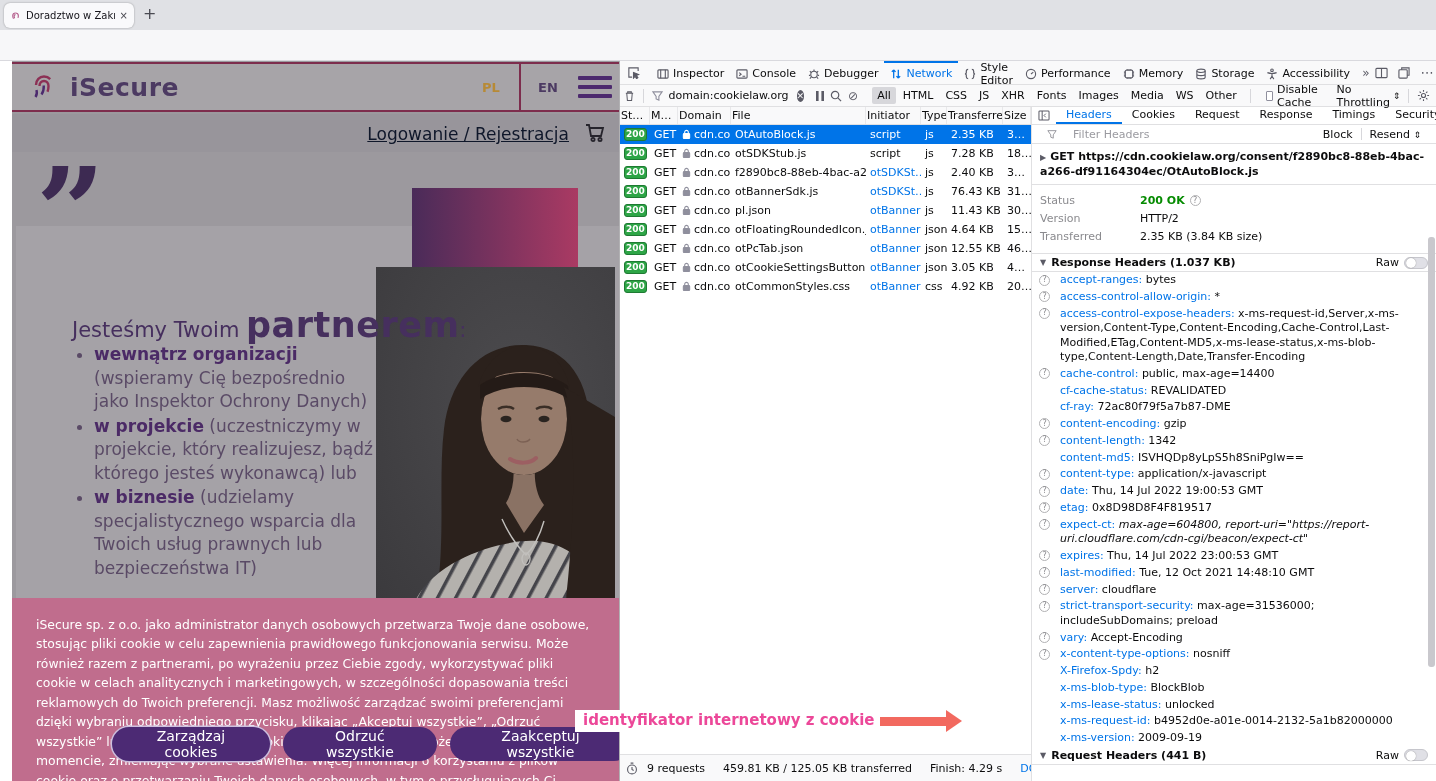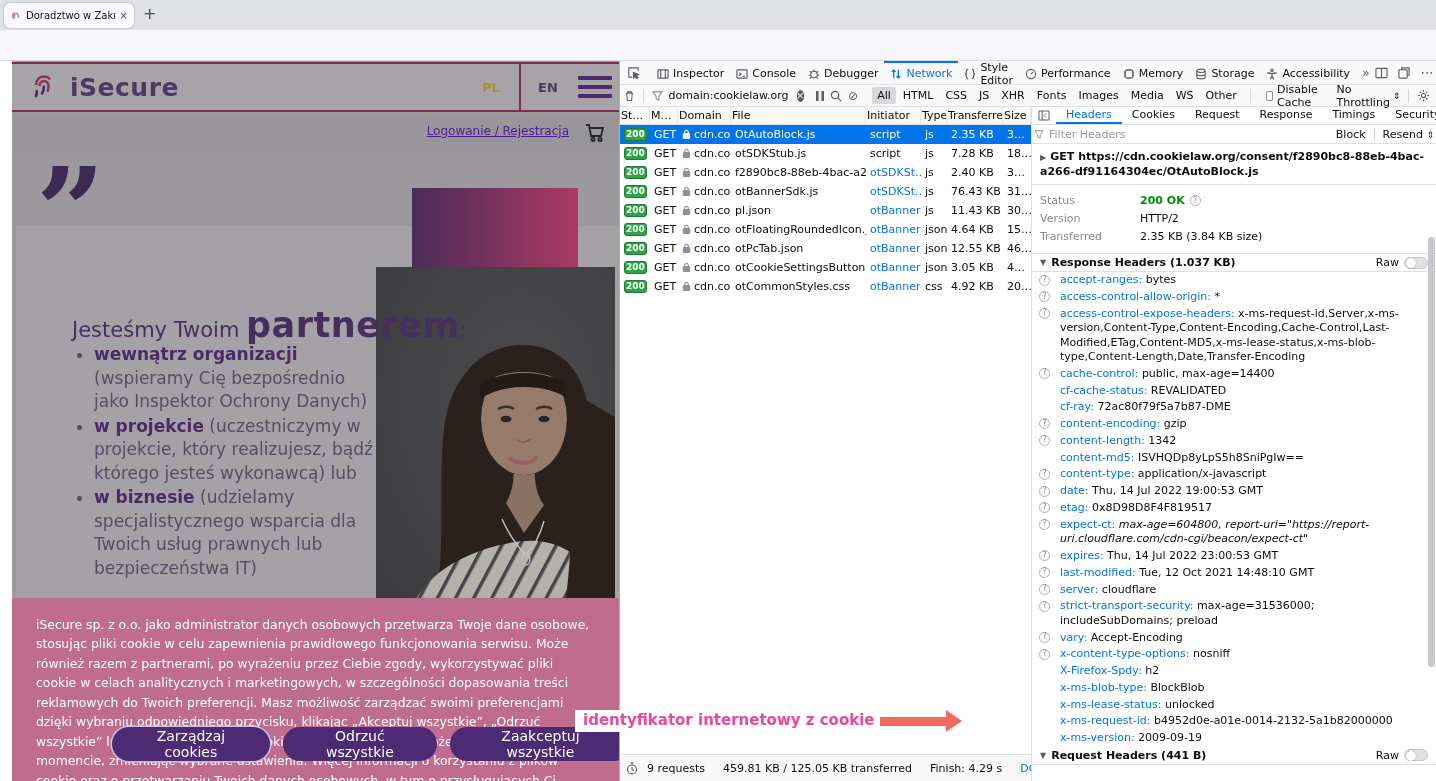--- a/index.html
+++ b/index.html
@@ -32,21 +32,21 @@
                border-top:2px solid #7d2d4d;border-bottom:2px solid #7d2d4d;
                display:flex;align-items:center;}
   #logo{display:flex;align-items:center;gap:8px;margin-left:14px;}
   #logo-text{font-size:25px;font-weight:600;color:#4c3a62;letter-spacing:.5px;}
   #lang-pl{position:absolute;left:470px;top:16px;font-size:13px;font-weight:bold;color:#b78a36;}
   #hdr-div{position:absolute;left:507px;top:0;width:2px;height:46px;background:#7d2d4d;}
   #lang-en{position:absolute;left:526px;top:16px;font-size:13px;font-weight:bold;color:#4c3a62;}
   #burger{position:absolute;left:566px;top:12px;width:34px;}
   #burger div{height:4px;background:#4c2a6e;margin-bottom:5px;border-radius:1px;}
   #site-subheader{position:absolute;left:0;top:53px;width:100%;height:38px;background:#98959b;}
-  #login-link{position:absolute;right:62px;top:10px;font-size:12px;color:#4c1d95;
+  #login-link{position:absolute;right:62px;top:10px;font-size:17px;color:#0f172a;
               text-decoration:underline;font-weight:500;}
   #cart{position:absolute;right:24px;top:6px;}
   #hero-card{position:absolute;left:4px;top:165px;right:11px;bottom:122px;background:#a5a2a7;}
   #quote{position:absolute;left:24px;top:96px;font-size:120px;line-height:110px;font-weight:bold;
          color:#3d2a52;font-family:"DejaVu Serif","Liberation Serif",serif;}
   #grad-rect{position:absolute;left:400px;top:127px;width:166px;height:79px;
              background:linear-gradient(90deg,#4a2b59,#aa3a63);}
   #photo{position:absolute;left:364px;top:206px;width:239px;height:332px;background:#434245;overflow:hidden;}
   #hero-heading{position:absolute;left:60px;top:244px;color:#462f5e;}
   #hero-heading .h-small{font-size:21px;}
@@ -117,21 +117,21 @@
                 border-top:1px solid #e0e0e2;display:flex;align-items:center;gap:9px;padding:0 6px;
                 white-space:nowrap;overflow:hidden;}
   #dt-statusbar .vsep{height:14px;margin:0;}
   #sb-dom{color:#0074e8;}
 
   
   #details{position:absolute;left:411px;top:46px;right:0;bottom:0;border-left:1px solid #e0e0e2;overflow:hidden;}
   #d-tabs{height:18px;border-bottom:1px solid #e0e0e2;display:flex;align-items:stretch;gap:2px;padding-left:2px;}
   .d-tab{display:flex;align-items:center;padding:0 10px;color:#0c0c0d;border-bottom:2px solid transparent;}
   .d-tab.active{color:#0074e8;border-bottom-color:#0074e8;}
-  #d-filterrow{height:19px;border-bottom:1px solid #e0e0e2;display:flex;align-items:center;padding:0 2px;gap:5px;}
+  #d-filterrow{height:19px;border-bottom:1px solid #e0e0e2;display:flex;align-items:center;padding:0 15px;gap:16px;}
   #d-filter-ph{color:#9a9aa0;}
   #d-filter-actions{margin-left:auto;display:flex;align-items:center;gap:6px;}
   #d-content{position:absolute;left:0;top:38px;right:0;bottom:0;overflow:hidden;}
   #d-url{padding:5px 8px 5px 8px;border-bottom:1px solid #e0e0e2;line-height:14px;}
   #d-url .caret{color:#5b5b66;font-size:8px;margin-right:4px;}
   #d-url .m{font-weight:bold;margin-right:4px;}
   #d-url .u{font-weight:600;word-break:break-all;}
   #d-summary{padding:6px 8px 8px 8px;border-bottom:1px solid #e0e0e2;}
   .sum-row{display:flex;height:18px;align-items:center;}
   .sum-label{width:100px;color:#8a8a8e;}

